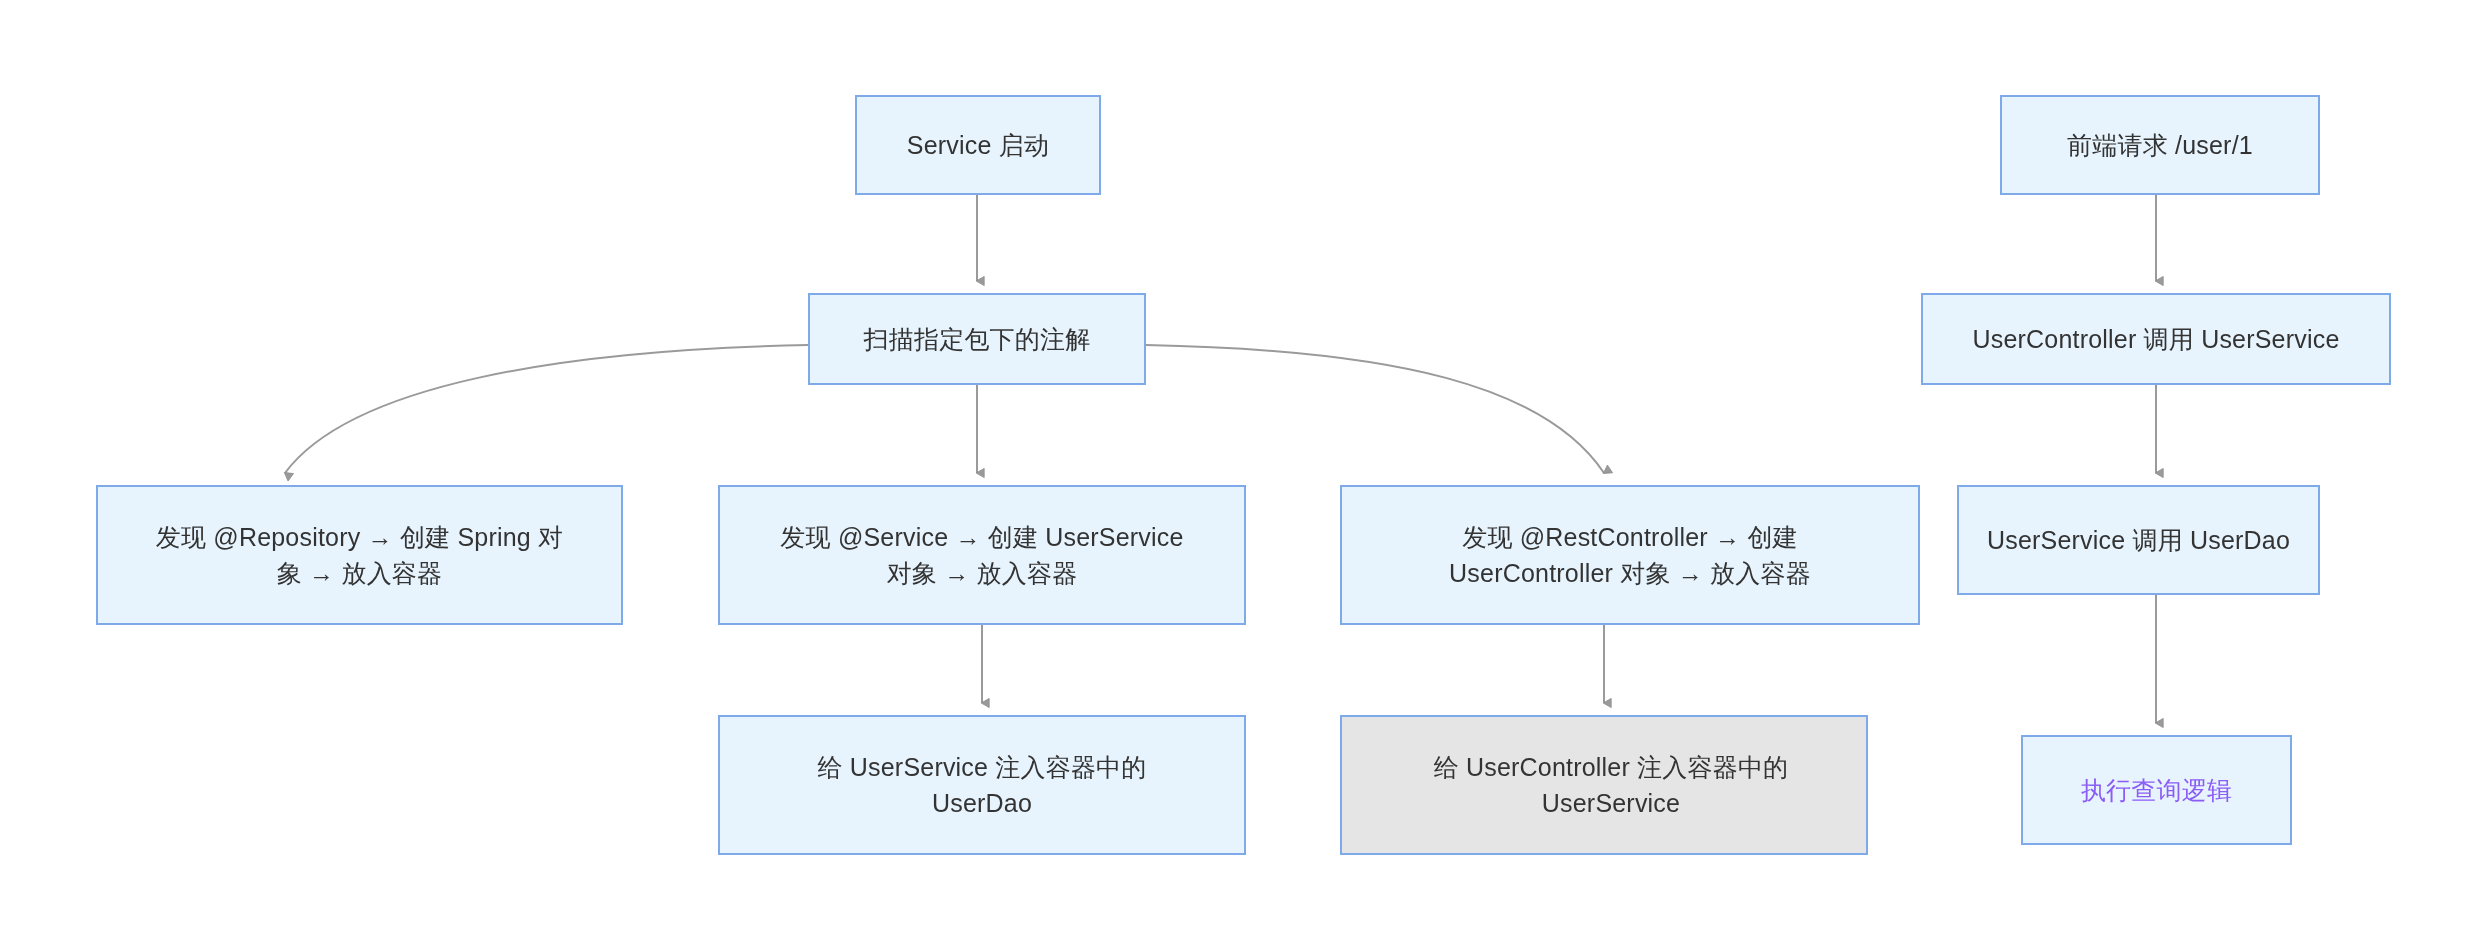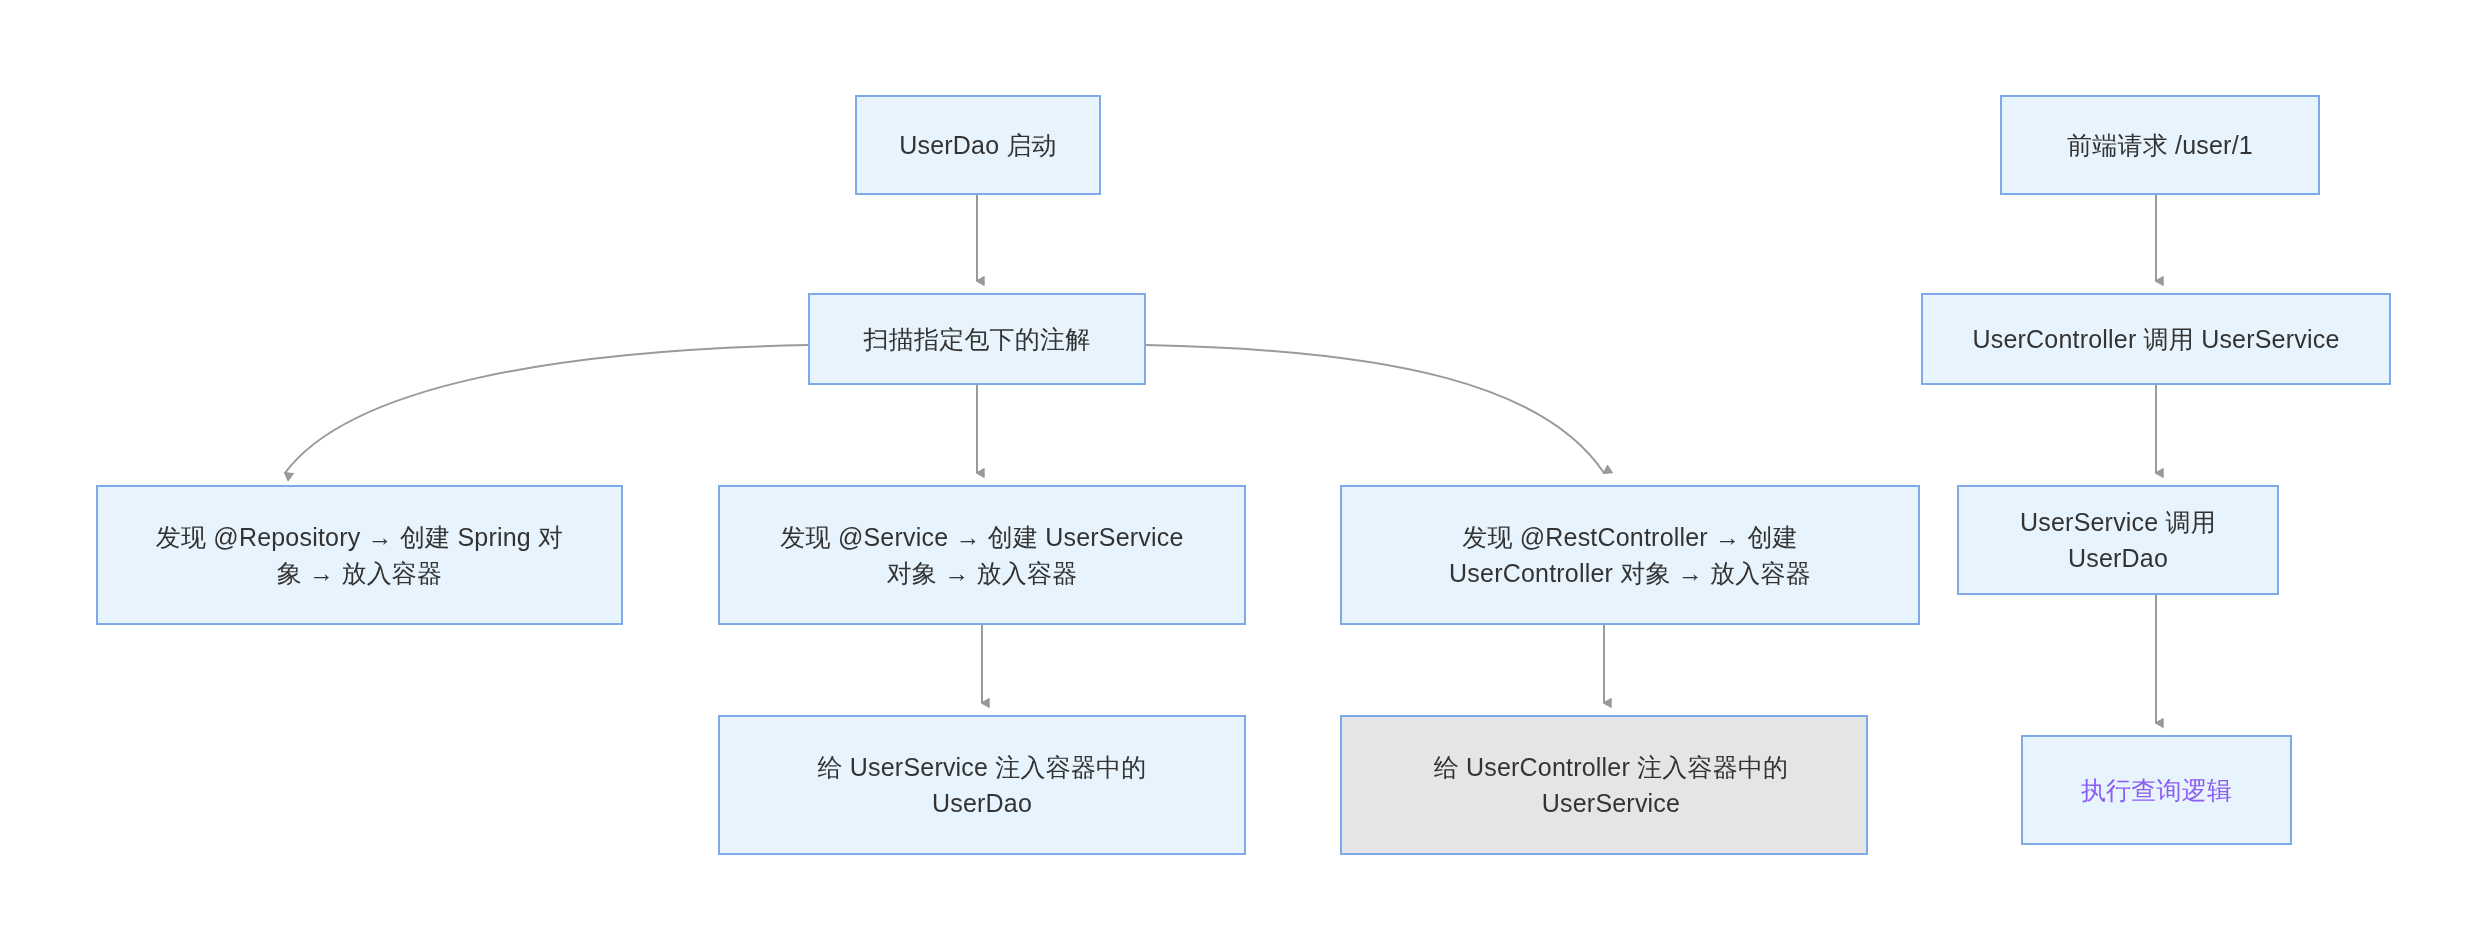--- a/index.html
+++ b/index.html
@@ -71,21 +71,21 @@
     <path d="M1604,625 L1604,703" fill="none" stroke="#9a9a9a" stroke-width="2" marker-end="url(#arrowhead)"></path>
 
     <path d="M2156,195 L2156,281" fill="none" stroke="#9a9a9a" stroke-width="2" marker-end="url(#arrowhead)"></path>
 
     <path d="M2156,385 L2156,473" fill="none" stroke="#9a9a9a" stroke-width="2" marker-end="url(#arrowhead)"></path>
 
     <path d="M2156,595 L2156,723" fill="none" stroke="#9a9a9a" stroke-width="2" marker-end="url(#arrowhead)"></path>
   </svg>
 
   <div class="node" style="left: 855px; top: 95px; width: 246px; height: 100px; background: rgb(231, 244, 253); border-color: rgb(126, 170, 234); color: rgb(51, 51, 51);">
-    <span class="label">UserDao 启动</span>
+    <span class="label">Service 启动</span>
   </div>
 
   <div class="node" style="left: 808px; top: 293px; width: 338px; height: 92px; background: rgb(231, 244, 253); border-color: rgb(126, 170, 234); color: rgb(51, 51, 51);">
     <span class="label">扫描指定包下的注解</span>
   </div>
 
   <div class="node" style="left: 96px; top: 485px; width: 527px; height: 140px; background: rgb(231, 244, 253); border-color: rgb(126, 170, 234); color: rgb(51, 51, 51);">
     <span class="label">发现 @Repository → 创建 Spring 对
 象 → 放入容器</span>
   </div>
@@ -111,21 +111,21 @@
   </div>
 
   <div class="node" style="left: 2000px; top: 95px; width: 320px; height: 100px; background: rgb(231, 244, 253); border-color: rgb(126, 170, 234); color: rgb(51, 51, 51);">
     <span class="label">前端请求 /user/1</span>
   </div>
 
   <div class="node" style="left: 1921px; top: 293px; width: 470px; height: 92px; background: rgb(231, 244, 253); border-color: rgb(126, 170, 234); color: rgb(51, 51, 51);">
     <span class="label">UserController 调用 UserService</span>
   </div>
 
-  <div class="node" style="left: 1957px; top: 485px; width: 322px; height: 110px; background: rgb(231, 244, 253); border-color: rgb(126, 170, 234); color: rgb(51, 51, 51);">
+  <div class="node" style="left: 1957px; top: 485px; width: 363px; height: 110px; background: rgb(231, 244, 253); border-color: rgb(126, 170, 234); color: rgb(51, 51, 51);">
     <span class="label">UserService 调用 UserDao</span>
   </div>
 
   <div class="node" style="left: 2021px; top: 735px; width: 271px; height: 110px; background: rgb(231, 244, 253); border-color: rgb(126, 170, 234); color: #8b5cf6;">
     <span class="label">执行查询逻辑</span>
   </div>
 
 </div>
 
 </body></html>

